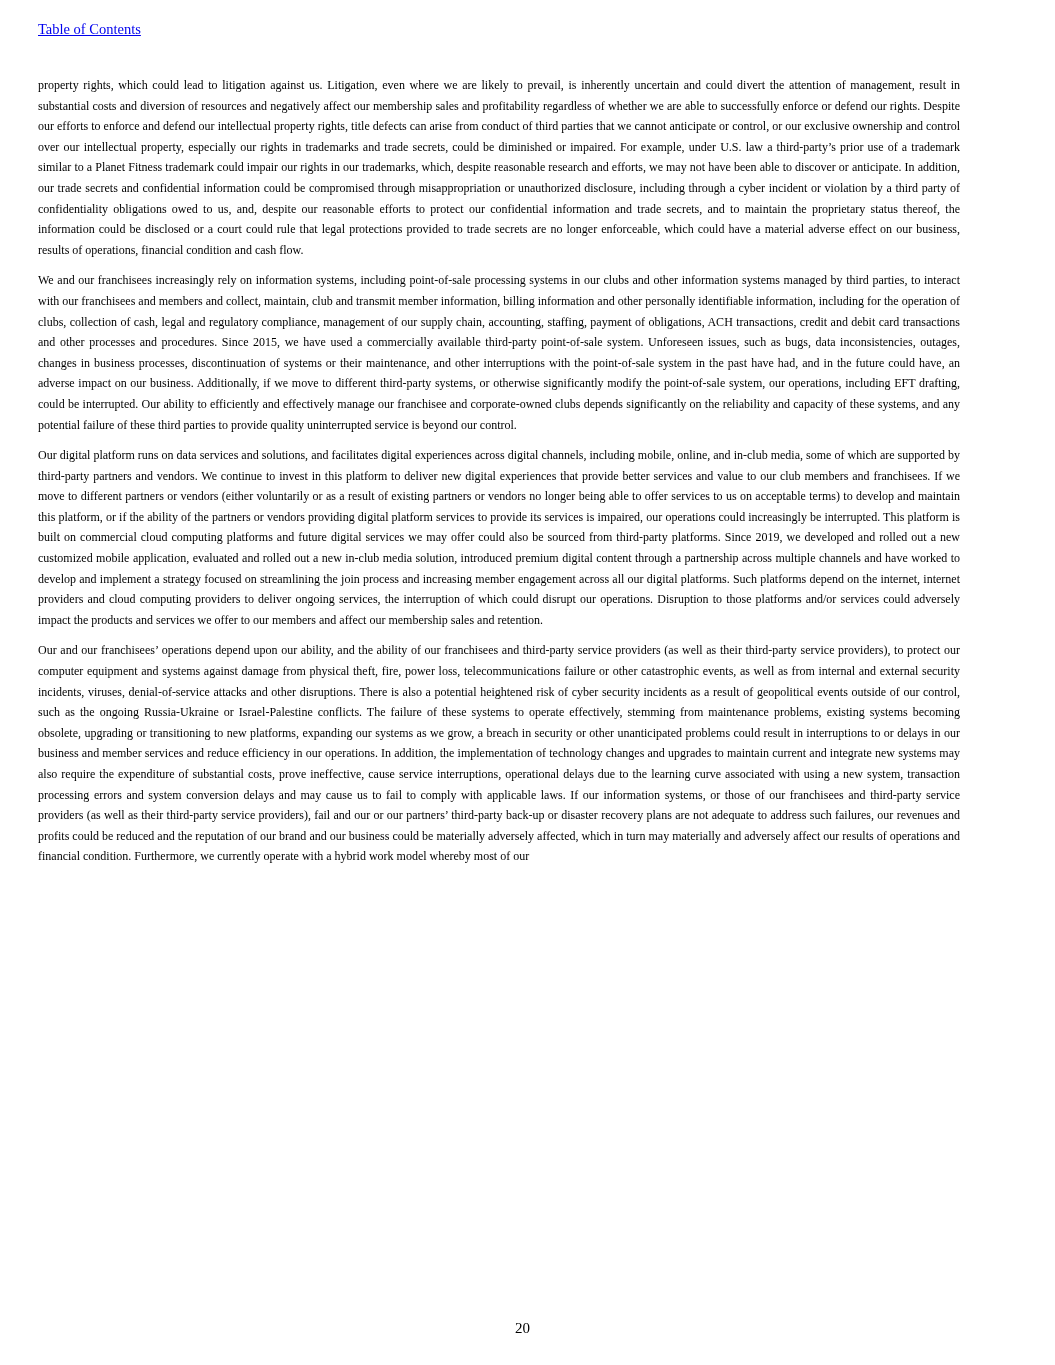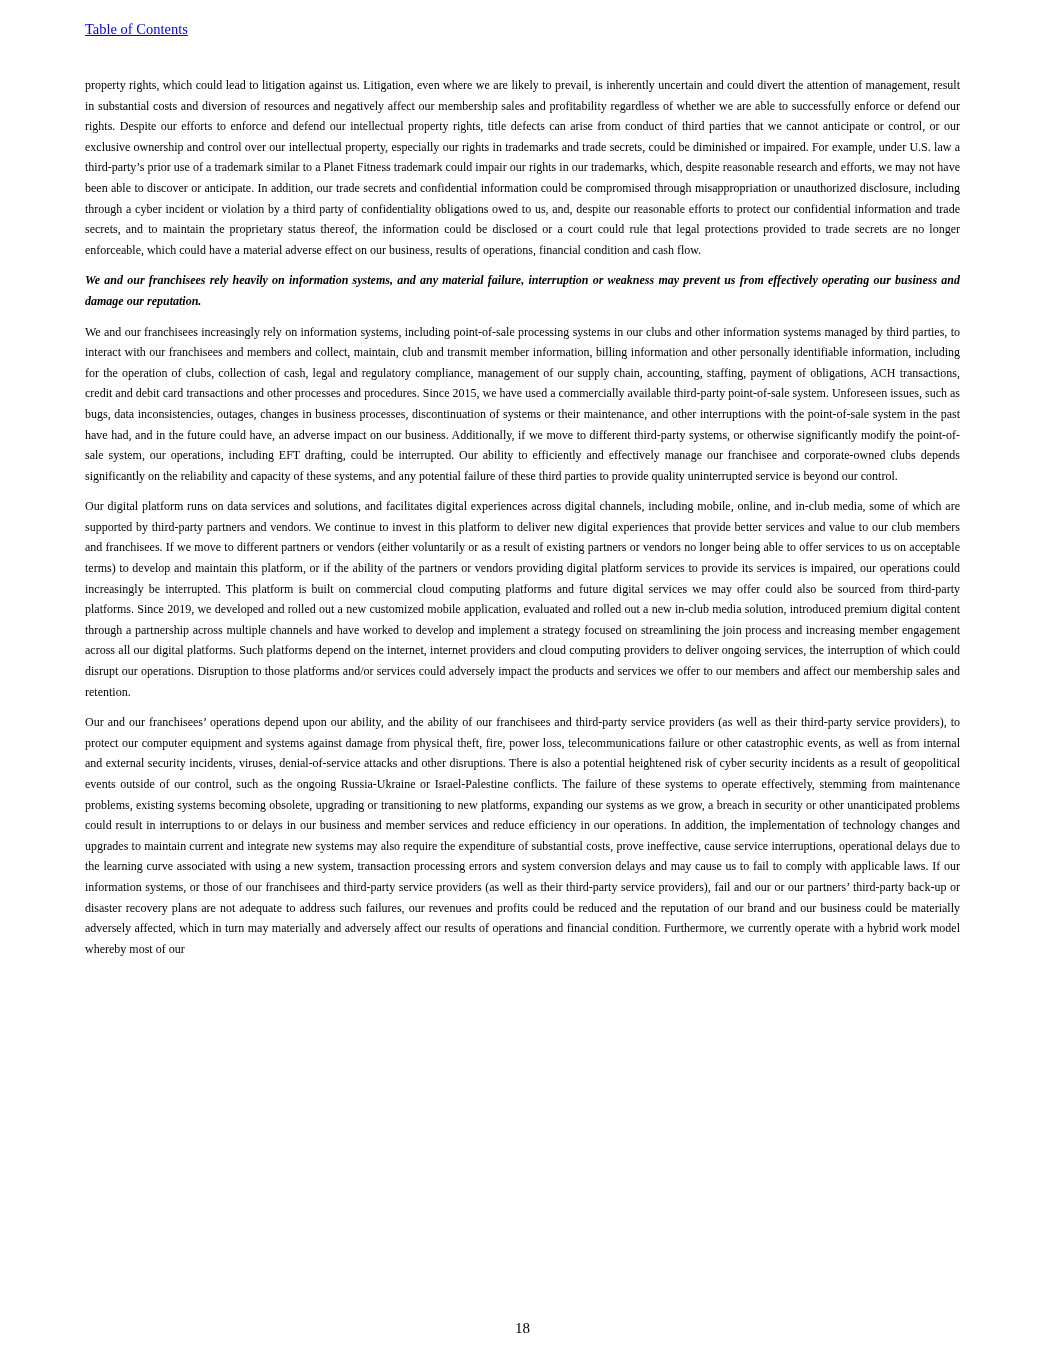--- a/index.html
+++ b/index.html
@@ -8,21 +8,21 @@
     background: #ffffff;
   }
   .page {
     position: relative;
     width: 1045px;
     height: 1365px;
     background: #ffffff;
     font-family: "Liberation Serif", "DejaVu Serif", serif;
     color: #000000;
     box-sizing: border-box;
-    padding: 20px 85px 0 85px;
+    padding: 20px 85px 0 38px;
     overflow: hidden;
   }
   .toc-link {
     display: inline-block;
     font-size: 14.5px;
     line-height: 18px;
     color: #0000EE;
     text-decoration: underline;
     margin-bottom: 0;
   }
@@ -55,25 +55,24 @@
 <body>
 
 <div class="page">
 
   <a href="#" class="toc-link">Table of Contents</a>
 
   <div class="body-text">
 
     <p>property rights, which could lead to litigation against us. Litigation, even where we are likely to prevail, is inherently uncertain and could divert the attention of management, result in substantial costs and diversion of resources and negatively affect our membership sales and profitability regardless of whether we are able to successfully enforce or defend our rights. Despite our efforts to enforce and defend our intellectual property rights, title defects can arise from conduct of third parties that we cannot anticipate or control, or our exclusive ownership and control over our intellectual property, especially our rights in trademarks and trade secrets, could be diminished or impaired. For example, under U.S. law a third-party’s prior use of a trademark similar to a Planet Fitness trademark could impair our rights in our trademarks, which, despite reasonable research and efforts, we may not have been able to discover or anticipate. In addition, our trade secrets and confidential information could be compromised through misappropriation or unauthorized disclosure, including through a cyber incident or violation by a third party of confidentiality obligations owed to us, and, despite our reasonable efforts to protect our confidential information and trade secrets, and to maintain the proprietary status thereof, the information could be disclosed or a court could rule that legal protections provided to trade secrets are no longer enforceable, which could have a material adverse effect on our business, results of operations, financial condition and cash flow.</p>
 
-    <p class="risk-heading">We and our franchisees rely heavily on information systems, and any material failure, interruption or weakness may prevent us from effectively operating our business and damage our reputation.</p>
 
     <p>We and our franchisees increasingly rely on information systems, including point-of-sale processing systems in our clubs and other information systems managed by third parties, to interact with our franchisees and members and collect, maintain, club and transmit member information, billing information and other personally identifiable information, including for the operation of clubs, collection of cash, legal and regulatory compliance, management of our supply chain, accounting, staffing, payment of obligations, ACH transactions, credit and debit card transactions and other processes and procedures. Since 2015, we have used a commercially available third-party point-of-sale system. Unforeseen issues, such as bugs, data inconsistencies, outages, changes in business processes, discontinuation of systems or their maintenance, and other interruptions with the point-of-sale system in the past have had, and in the future could have, an adverse impact on our business. Additionally, if we move to different third-party systems, or otherwise significantly modify the point-of-sale system, our operations, including EFT drafting, could be interrupted. Our ability to efficiently and effectively manage our franchisee and corporate-owned clubs depends significantly on the reliability and capacity of these systems, and any potential failure of these third parties to provide quality uninterrupted service is beyond our control.</p>
 
     <p>Our digital platform runs on data services and solutions, and facilitates digital experiences across digital channels, including mobile, online, and in-club media, some of which are supported by third-party partners and vendors. We continue to invest in this platform to deliver new digital experiences that provide better services and value to our club members and franchisees. If we move to different partners or vendors (either voluntarily or as a result of existing partners or vendors no longer being able to offer services to us on acceptable terms) to develop and maintain this platform, or if the ability of the partners or vendors providing digital platform services to provide its services is impaired, our operations could increasingly be interrupted. This platform is built on commercial cloud computing platforms and future digital services we may offer could also be sourced from third-party platforms. Since 2019, we developed and rolled out a new customized mobile application, evaluated and rolled out a new in-club media solution, introduced premium digital content through a partnership across multiple channels and have worked to develop and implement a strategy focused on streamlining the join process and increasing member engagement across all our digital platforms. Such platforms depend on the internet, internet providers and cloud computing providers to deliver ongoing services, the interruption of which could disrupt our operations. Disruption to those platforms and/or services could adversely impact the products and services we offer to our members and affect our membership sales and retention.</p>
 
     <p>Our and our franchisees’ operations depend upon our ability, and the ability of our franchisees and third-party service providers (as well as their third-party service providers), to protect our computer equipment and systems against damage from physical theft, fire, power loss, telecommunications failure or other catastrophic events, as well as from internal and external security incidents, viruses, denial-of-service attacks and other disruptions. There is also a potential heightened risk of cyber security incidents as a result of geopolitical events outside of our control, such as the ongoing Russia-Ukraine or Israel-Palestine conflicts. The failure of these systems to operate effectively, stemming from maintenance problems, existing systems becoming obsolete, upgrading or transitioning to new platforms, expanding our systems as we grow, a breach in security or other unanticipated problems could result in interruptions to or delays in our business and member services and reduce efficiency in our operations. In addition, the implementation of technology changes and upgrades to maintain current and integrate new systems may also require the expenditure of substantial costs, prove ineffective, cause service interruptions, operational delays due to the learning curve associated with using a new system, transaction processing errors and system conversion delays and may cause us to fail to comply with applicable laws. If our information systems, or those of our franchisees and third-party service providers (as well as their third-party service providers), fail and our or our partners’ third-party back-up or disaster recovery plans are not adequate to address such failures, our revenues and profits could be reduced and the reputation of our brand and our business could be materially adversely affected, which in turn may materially and adversely affect our results of operations and financial condition. Furthermore, we currently operate with a hybrid work model whereby most of our</p>
 
   </div>
 
-  <div class="page-footer">18</div>
+  <div class="page-footer">20</div>
 
 </div>
 
 </body></html>

